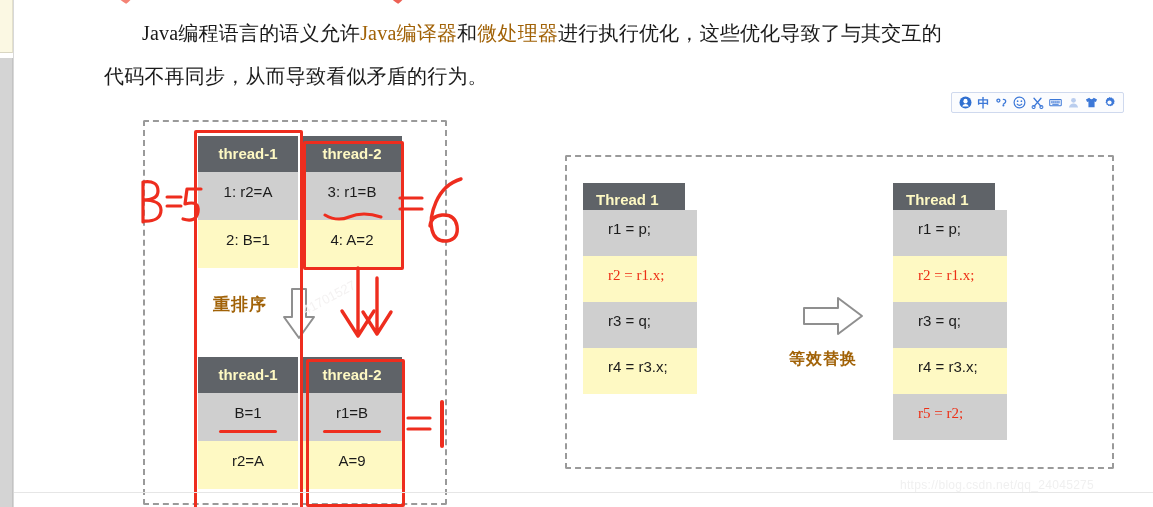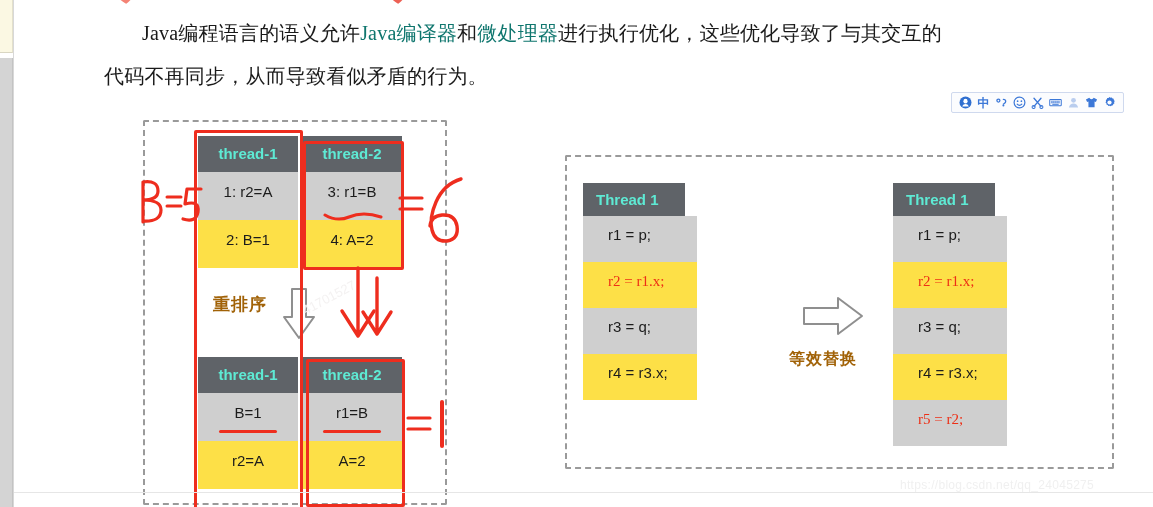--- a/index.html
+++ b/index.html
@@ -18,21 +18,21 @@
   .left-rule{position:absolute;left:13px;top:0;width:1px;height:507px;background:#d8d8d8;}
 
   
   .para{
     position:absolute;left:104px;top:12px;width:1000px;
     font-size:20px;color:#1a1a1a;line-height:43px;
     font-family:"Liberation Serif","DejaVu Serif",serif;
     letter-spacing:.2px;white-space:pre-wrap;
   }
   .para .ind{display:inline-block;width:38px;}
-  .para .lnk{color:#0f766e;}
+  .para .lnk{color:#a16207;}
 
   
   .topmark{position:absolute;pointer-events:none;}
 
   
   .ime{
     position:absolute;left:951px;top:92px;
     height:21px;box-sizing:border-box;
     display:flex;align-items:center;gap:5px;
     padding:0 7px;
@@ -48,46 +48,46 @@
   
   .dash{
     position:absolute;border:2px dashed #9a9a9a;border-radius:2px;
   }
   #dash-left{left:143px;top:120px;width:300px;height:381px;}
   #dash-right{left:565px;top:155px;width:545px;height:310px;}
 
   
   .tbl{position:absolute;box-shadow:0 0 0 0 transparent;}
   .tbl .hd{
-    background:#5f6368;color:#5eead4;
+    background:#5f6368;color:#fef9c3;
     font-weight:bold;text-align:center;
     font-family:"Liberation Sans","DejaVu Sans",sans-serif;
   }
   .tbl .cell{
     text-align:center;color:#1c1c1c;
     font-family:"Liberation Sans","DejaVu Sans",sans-serif;
     position:relative;
   }
   .tbl .cell.odd{background:#cfcfcf;}
-  .tbl .cell.even{background:#fde047;}
+  .tbl .cell.even{background:#fef9c3;}
   .tbl .cell.red{color:#ed2f16;font-family:Liberation Serif, serif;}
 
   
   .lt{width:100px;}
   .lt .hd{height:36px;line-height:36px;font-size:15px;}
   .lt .cell{height:48px;line-height:39px;font-size:15px;}
 
   #t-th1{left:198px;top:136px;}
   #t-th2{left:302px;top:136px;}
   #b-th1{left:198px;top:357px;}
   #b-th2{left:302px;top:357px;}
 
   
   .rt{width:102px;}
-  .rt .hd{height:33px;line-height:33px;font-size:15px;text-align:left;padding-left:13px;width:89px;}
+  .rt .hd{height:27px;line-height:33px;font-size:15px;text-align:left;padding-left:13px;width:89px;}
   .rt .cell{height:46px;line-height:38px;font-size:15px;text-align:left;padding-left:25px;width:89px;}
   #r-left{left:583px;top:183px;}
   #r-right{left:893px;top:183px;}
 
   
   .hand{position:absolute;pointer-events:none;}
 
   .redbox{
     position:absolute;border:3px solid #ee2d1e;border-radius:2px;pointer-events:none;
   }
@@ -208,21 +208,21 @@
   </div>
 
   <div class="tbl lt" id="b-th1">
     <div class="hd">thread-1</div>
     <div class="cell odd">B=1</div>
     <div class="cell even">r2=A</div>
   </div>
   <div class="tbl lt" id="b-th2">
     <div class="hd">thread-2</div>
     <div class="cell odd">r1=B</div>
-    <div class="cell even">A=2</div>
+    <div class="cell even">A=9</div>
   </div>
 
   <div class="cn" id="lbl-reorder">重排序</div>
   <svg class="garrow" style="left:281px;top:288px;" width="36" height="52" viewBox="0 0 36 52">
     <path d="M11 1h14v28h8L18 50 3 29h8z" fill="#ffffff" stroke="#8f8f8f" stroke-width="2" stroke-linejoin="round"></path>
   </svg>
 
   <svg class="hand" style="left:134px;top:176px;" width="72" height="54" viewBox="0 0 72 54">
     <path d="M9 6 L9 46 M9 6 Q24 4 24 15 Q24 24 9 24 Q27 24 27 34 Q27 46 9 45" fill="none" stroke="#ee2d1e" stroke-width="3.2" stroke-linecap="round" stroke-linejoin="round"></path>
     <path d="M33 21h14 M33 30h14" stroke="#ee2d1e" stroke-width="3" stroke-linecap="round"></path>

